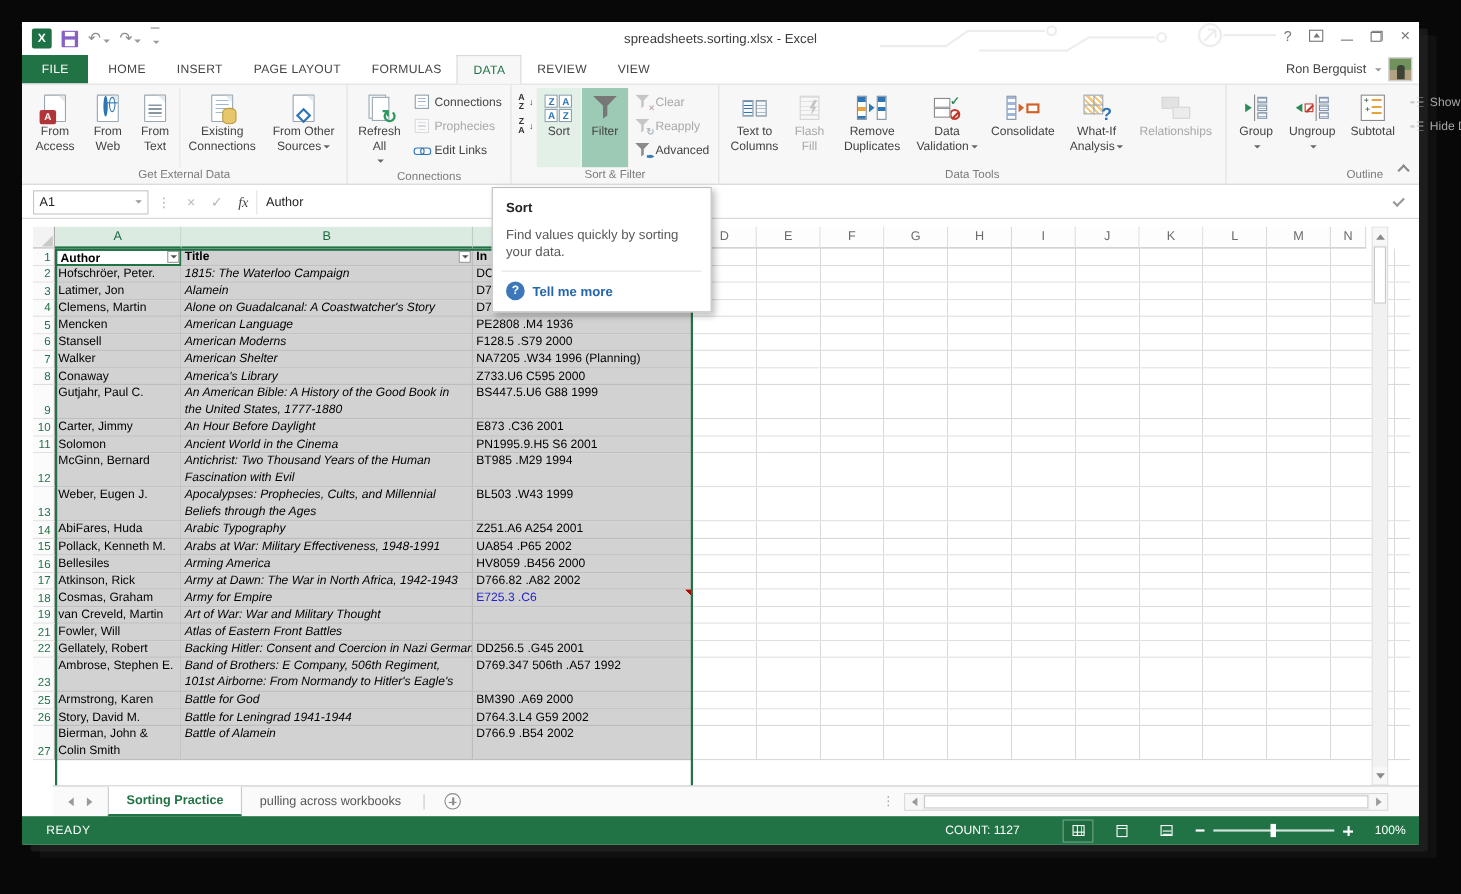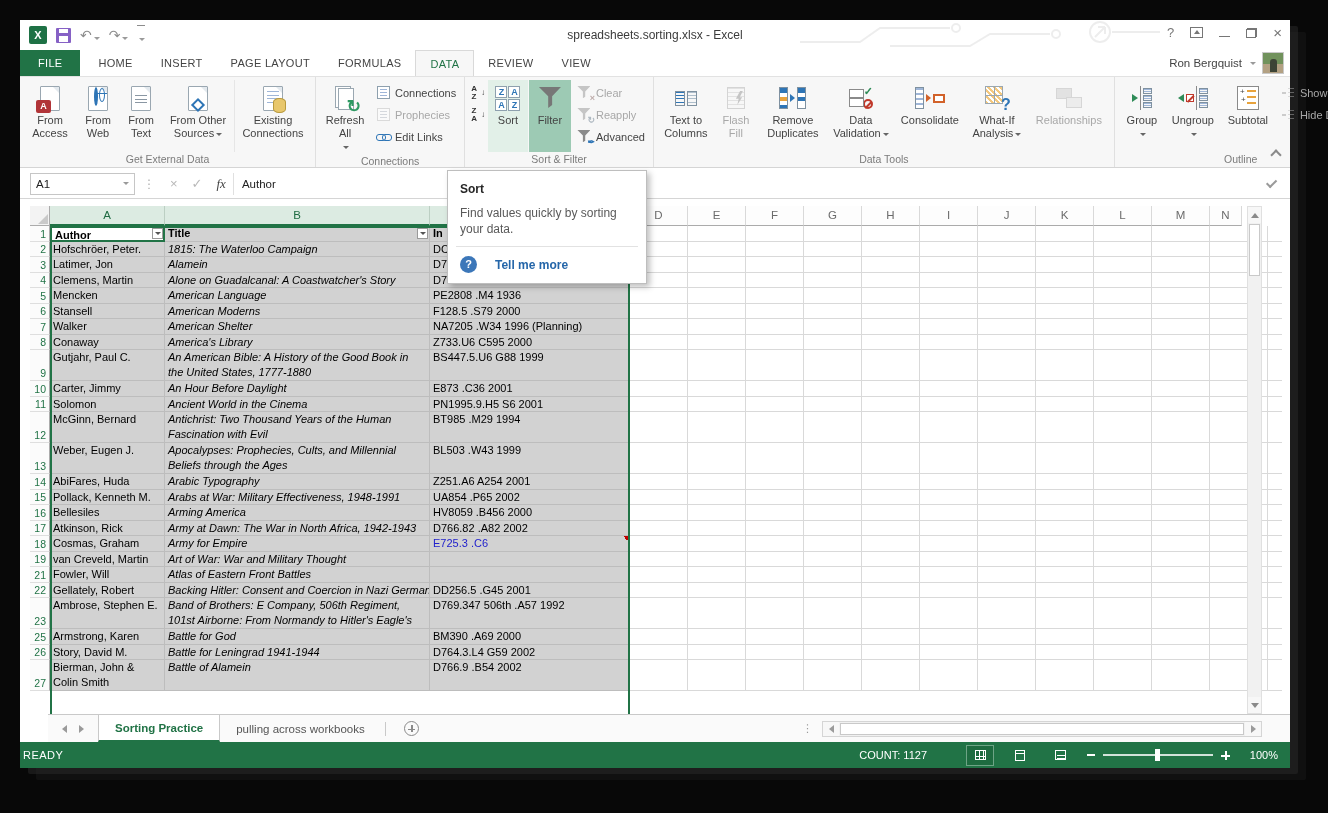--- a/index.html
+++ b/index.html
@@ -182,21 +182,21 @@
   .tri-down{width:0;height:0;border-left:4px solid transparent;border-right:4px solid transparent;border-top:5px solid #8a8a8a;}
   .vs-thumb{height:52px;margin:1px;background:#fff;border:1px solid #c9c9c9;}
   .vs-track{flex:1;}
 
   
   .tooltip{position:absolute;left:427px;top:150px;width:200px;background:#fff;border:1px solid #BEBEBE;
     box-shadow:3px 3px 6px rgba(0,0,0,.25);z-index:50;padding:11px 12px 10px 12px;}
   .tt-title{font-size:12px;font-weight:bold;color:#262626;margin-bottom:9px;}
   .tt-body{font-size:12px;color:#595959;line-height:16px;margin-bottom:9px;}
   .tt-div{height:1px;background:#e2e2e2;margin:0 -4px 9px -4px;}
-  .tt-link{display:flex;align-items:center;gap:18px;}
+  .tt-link{display:flex;align-items:center;gap:7px;}
   .tt-q{width:17px;height:17px;border-radius:50%;background:#3C77B9;color:#fff;font-size:11px;font-weight:bold;text-align:center;line-height:17px;flex:none;}
   .tt-q::after{content:"?";}
   .tt-link span.txt{font-size:12px;font-weight:bold;color:#2566a9;}
 
   
   .tabbar{position:absolute;left:0;right:0;bottom:26px;height:28px;background:#fafafa;border-top:1px solid #c9c9c9;display:flex;align-items:center;margin-left:28px;}
   .nav-arrows{display:flex;gap:12px;padding:0 14px;}
   .tri-l{width:0;height:0;border-top:4px solid transparent;border-bottom:4px solid transparent;border-right:5px solid #9a9a9a;}
   .tri-r{width:0;height:0;border-top:4px solid transparent;border-bottom:4px solid transparent;border-left:5px solid #9a9a9a;}
   .stab{height:27px;display:flex;align-items:center;padding:0 16px;font-size:11.5px;color:#555;}
@@ -205,21 +205,21 @@
   .newsheet{width:15px;height:15px;border:1px solid #8a8a8a;border-radius:50%;margin-left:14px;position:relative;}
   .newsheet::before{content:"";position:absolute;left:3px;top:6.5px;width:7px;height:1.5px;background:#8a8a8a;}
   .newsheet::after{content:"";position:absolute;left:6.5px;top:3px;width:1.5px;height:7px;background:#8a8a8a;}
   .hs-split{margin-left:auto;color:#9a9a9a;font-size:11px;letter-spacing:1px;}
   .hscroll{width:440px;height:16px;margin:0 28px 0 8px;background:#f1f1f1;border:1px solid #d5d5d5;display:flex;align-items:center;}
   .hs-btn{width:16px;height:100%;display:flex;align-items:center;justify-content:center;background:#f7f7f7;}
   .hs-thumb{flex:1;height:12px;margin:0 1px;background:#fff;border:1px solid #c9c9c9;}
 
   
   .statusbar{position:absolute;left:0;right:0;bottom:0;height:26px;background:#217346;color:#fff;display:flex;align-items:center;font-size:11px;}
-  .st-mode{padding-left:3px;letter-spacing:.5px;}
+  .st-mode{padding-left:22px;letter-spacing:.5px;}
   .st-right{margin-left:auto;display:flex;align-items:center;gap:14px;padding-right:12px;}
   .st-count{margin-right:26px;}
   .viewbtn{width:26px;height:19px;display:flex;align-items:center;justify-content:center;}
   .viewbtn.on{background:#1E6B40;outline:1px solid rgba(255,255,255,.35);}
   .v-grid{width:11px;height:10px;border:1px solid #fff;background:
     linear-gradient(#fff 0 1px,transparent 1px) 0 4.5px/11px 1px no-repeat,
     linear-gradient(90deg,#fff 0 1px,transparent 1px) 3px 0/1px 10px no-repeat,
     linear-gradient(90deg,#fff 0 1px,transparent 1px) 7px 0/1px 10px no-repeat;}
   .v-page{width:10px;height:11px;border:1px solid #fff;background:linear-gradient(transparent 0 2px,#fff 2px 3px,transparent 3px) ;}
   .v-break{width:11px;height:10px;border:1px solid #fff;position:relative;}
@@ -304,36 +304,36 @@
           <span class="lbl" style="width:36px">From Web</span>
         </button>
         <button class="lbtn">
           <span class="ico">
               <span class="i-page">
                 <span class="badge b-lines" style="position:absolute;"></span>
               </span>
             </span>
           <span class="lbl" style="width:36px">From Text</span>
         </button>
-        <button class="lbtn">
-          <span class="ico">
-              <span class="i-page">
-                <span class="badge b-diamond" style="position:absolute;"></span>
-              </span>
-            </span>
-          <span class="lbl" style="width:64px"><span>From Other Sources</span><span class="caret"></span></span>
-        </button>
         <button class="lbtn" style="border-left:1px solid #e6e6e6;">
           <span class="ico">
               <span class="i-page">
                 <span class="pg-lines"></span>
                 <span class="badge b-cyl" style="position:absolute;"></span>
               </span>
             </span>
           <span class="lbl" style="width:70px">Existing Connections</span>
+        </button>
+        <button class="lbtn">
+          <span class="ico">
+              <span class="i-page">
+                <span class="badge b-diamond" style="position:absolute;"></span>
+              </span>
+            </span>
+          <span class="lbl" style="width:64px"><span>From Other Sources</span><span class="caret"></span></span>
         </button>
       </div>
       <div class="rg-label">Get External Data</div>
     </div>
 
     <div class="rgroup">
       <div class="rg-content">
         <button class="lbtn">
           <span class="ico">
               <span class="i-stack">

